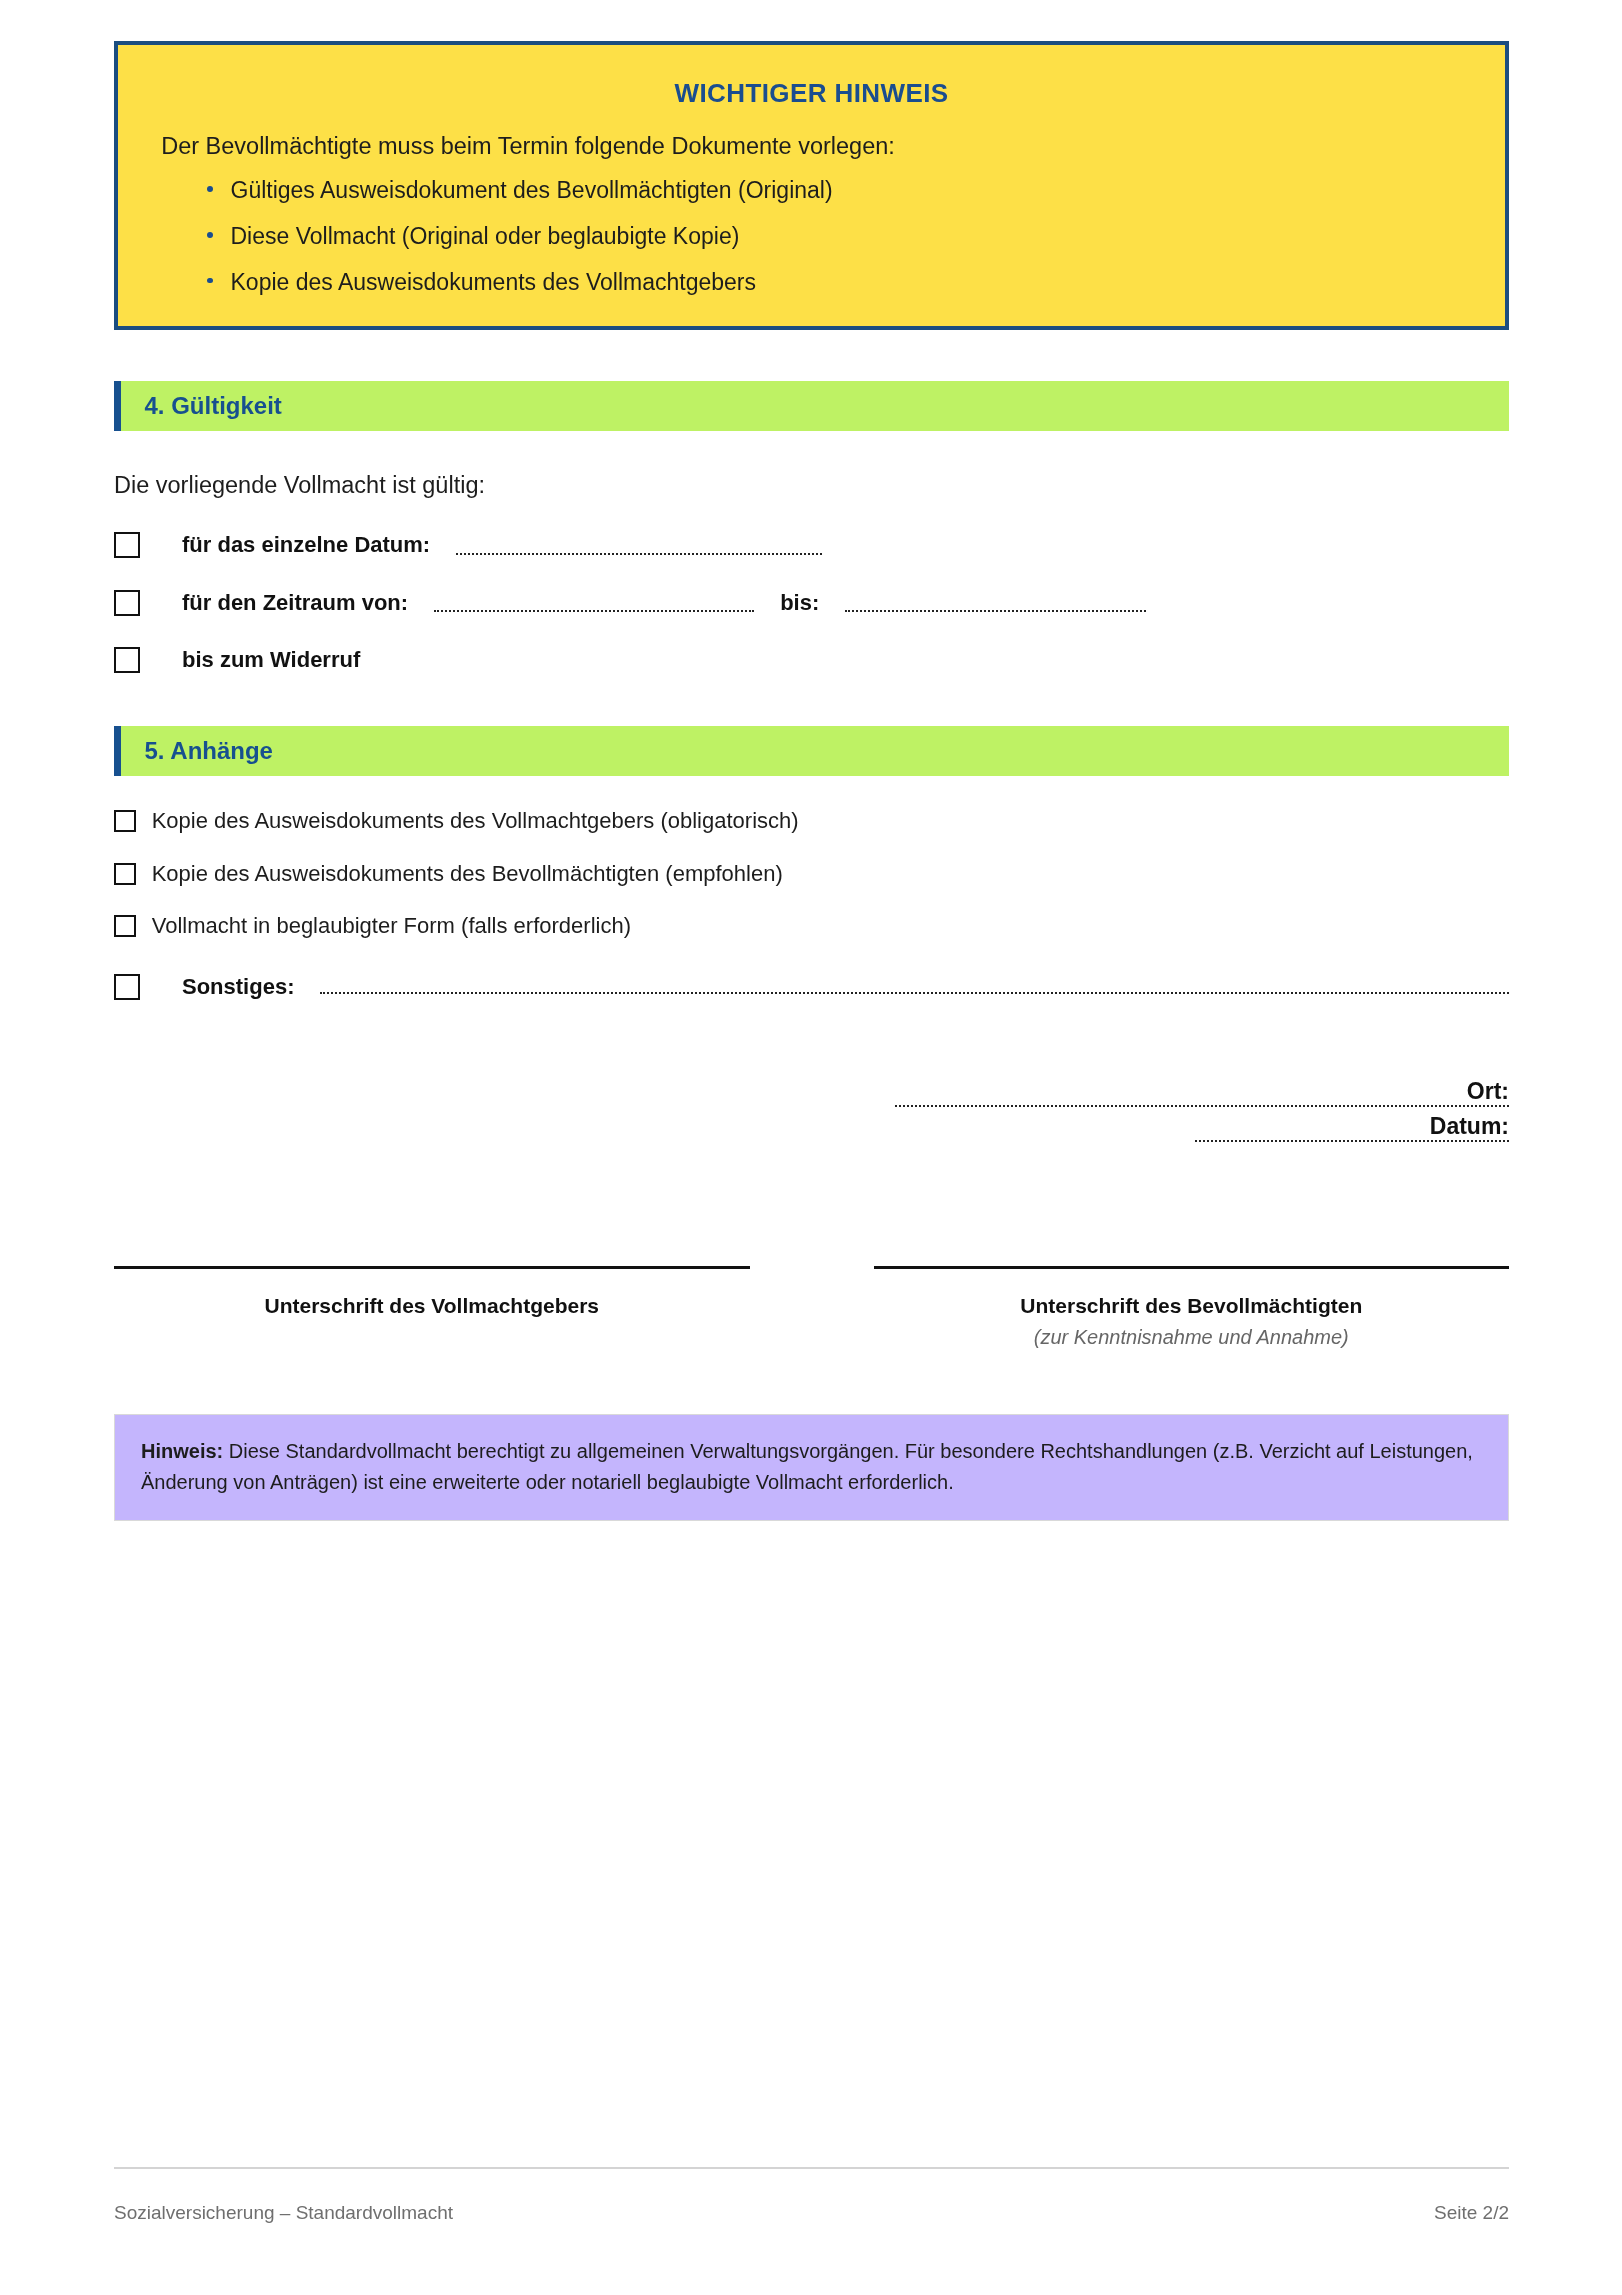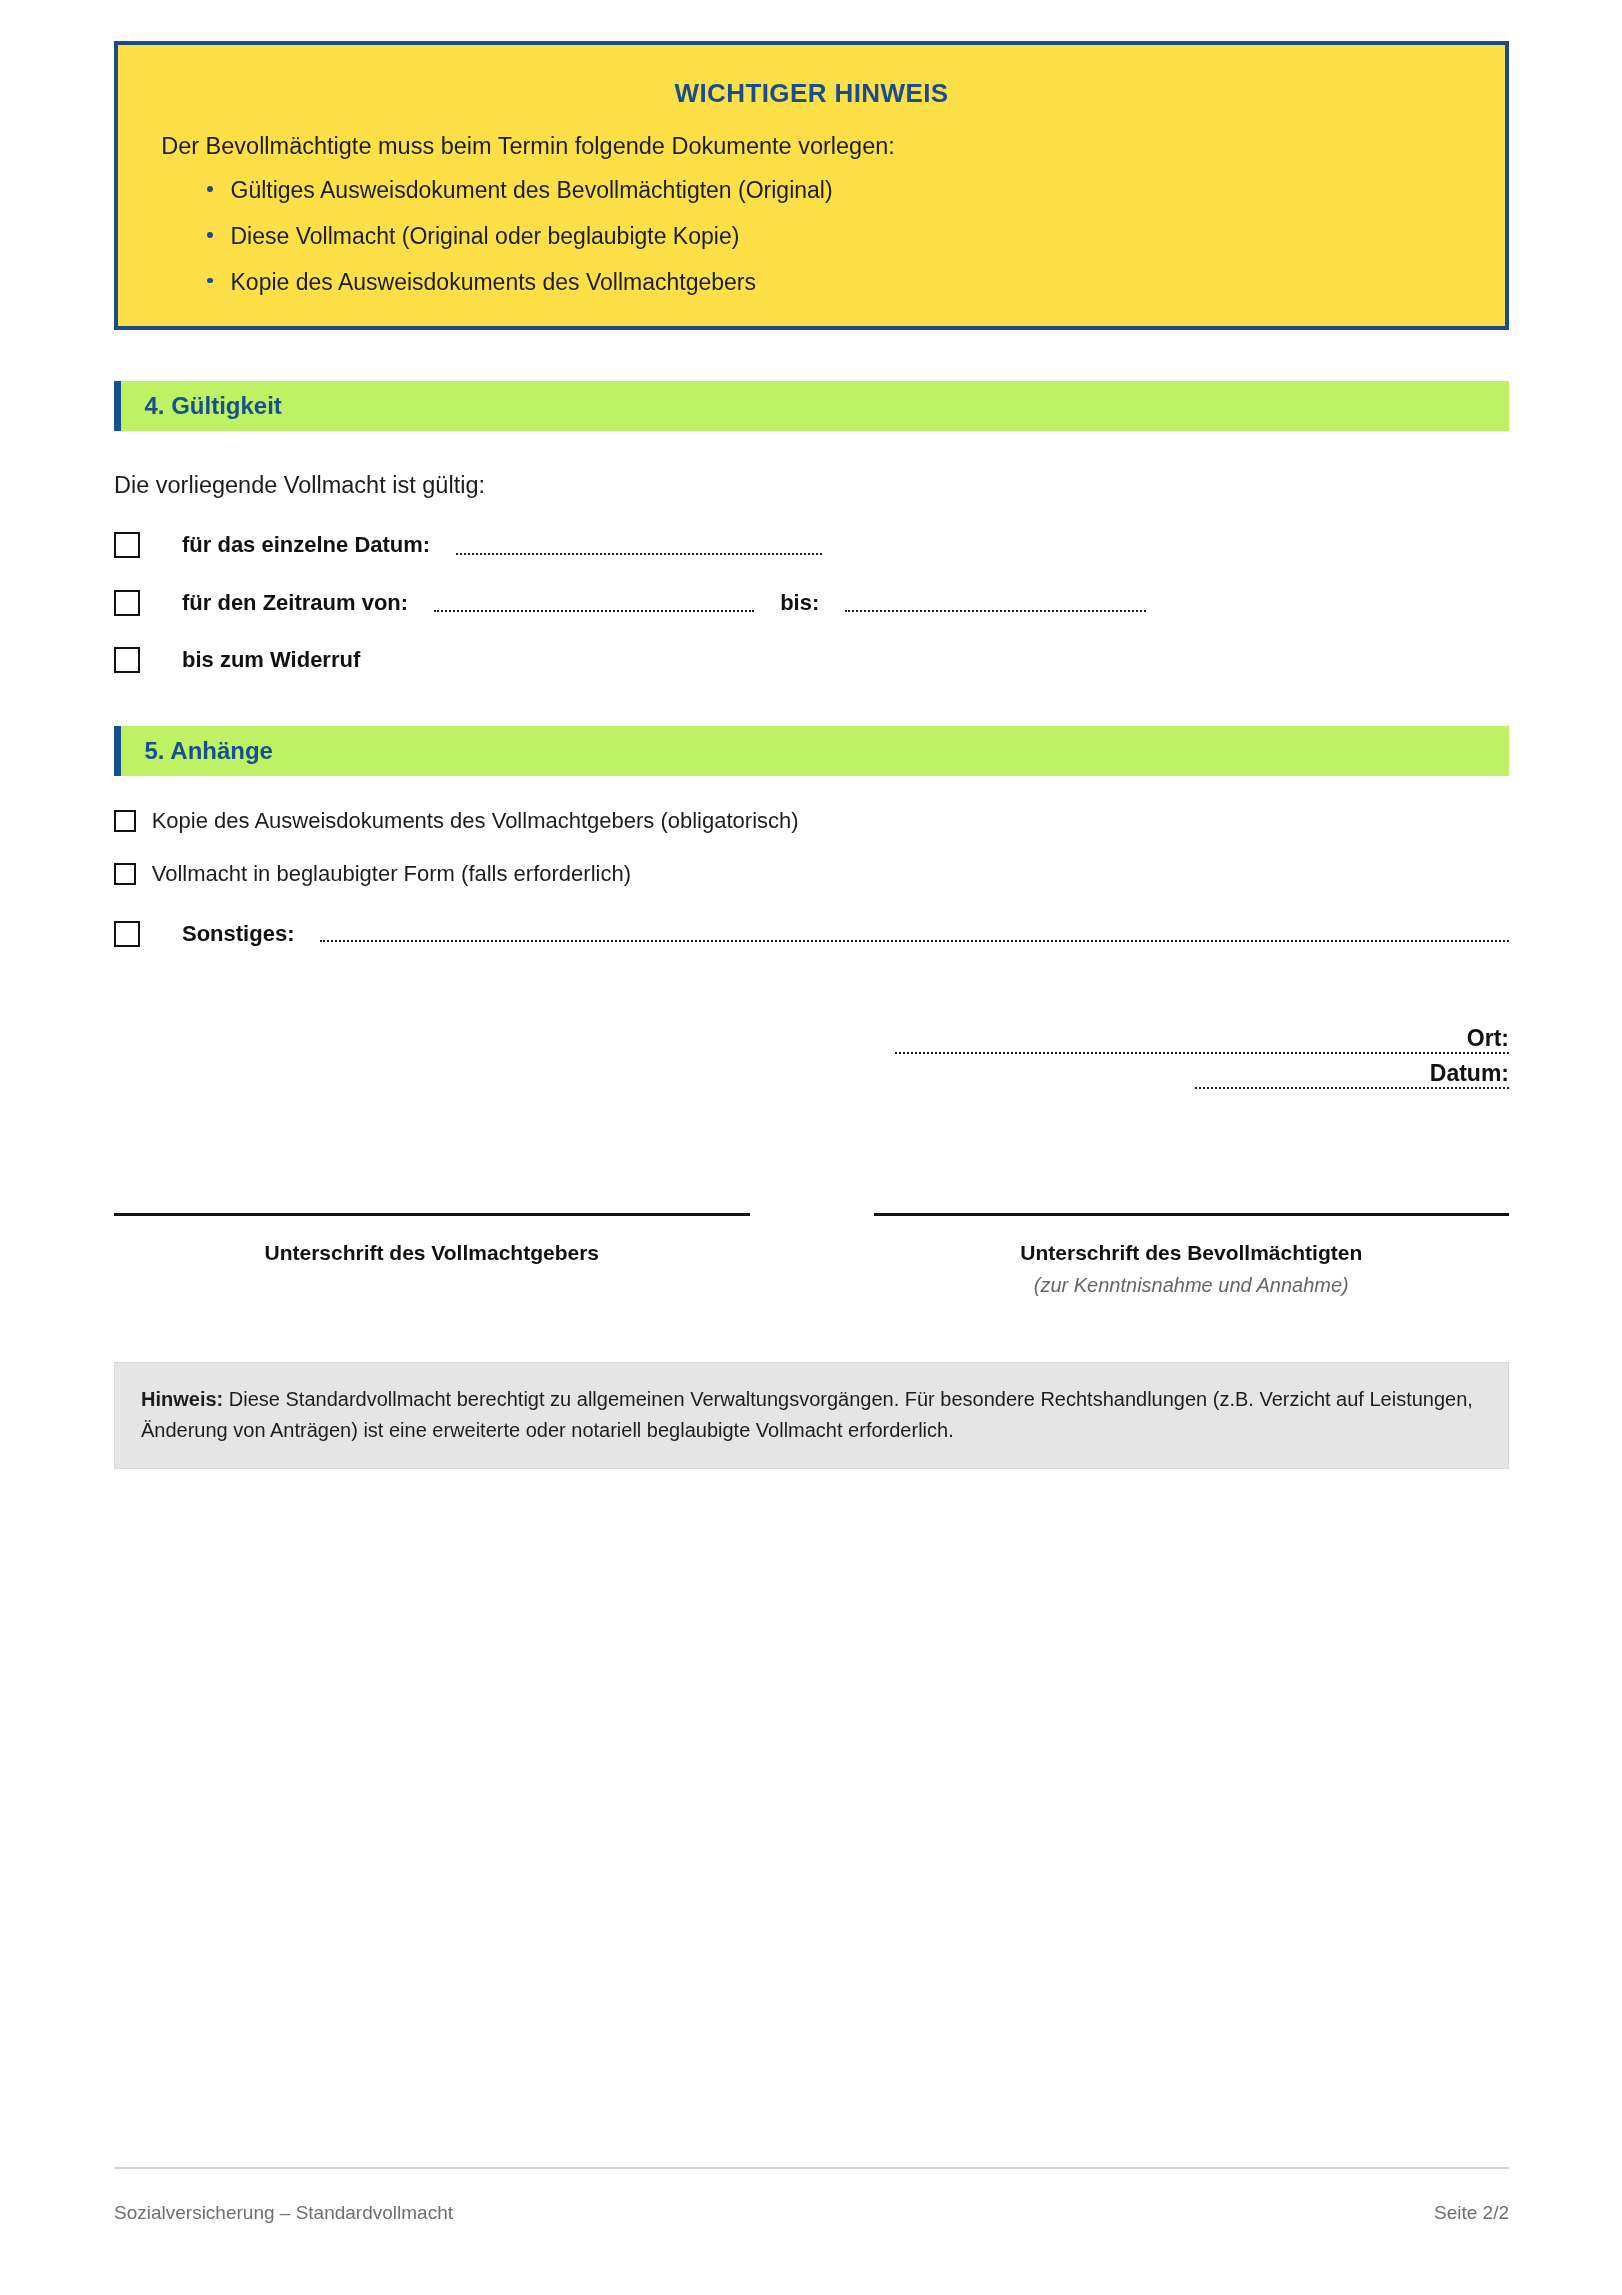--- a/index.html
+++ b/index.html
@@ -201,21 +201,21 @@
     text-align: center;
     font-size: 20px;
     font-style: italic;
     color: #666666;
     margin-top: 8.5px;
   }
 
   
   .note-box {
     margin-top: 65px;
-    background: #e5e5e5;
+    background: #c4b5fd;
     border: 1.3px solid #d9d9d9;
     padding: 21px 26px 22px 26px;
   }
   .note-box p {
     margin: 0;
     font-size: 20px;
     line-height: 1.55;
     color: #1d1d1d;
   }
   .note-box .b { font-weight: bold; }
@@ -298,20 +298,24 @@
     <span class="title">5. Anhänge</span>
   </div>
 
   <div class="att-rows">
 
     <div class="att-row">
       <span class="cb-sm"></span>
       <span class="att-label">Kopie des Ausweisdokuments des Vollmachtgebers (obligatorisch)</span>
     </div>
 
+    <div class="att-row">
+      <span class="cb-sm"></span>
+      <span class="att-label">Kopie des Ausweisdokuments des Bevollmächtigten (empfohlen)</span>
+    </div>
 
     <div class="att-row">
       <span class="cb-sm"></span>
       <span class="att-label">Vollmacht in beglaubigter Form (falls erforderlich)</span>
     </div>
 
     <div class="sonstiges-row">
       <span class="cb-lg"></span>
       <span class="sonstiges-label">Sonstiges:</span>
       <span class="gap-md"></span>

